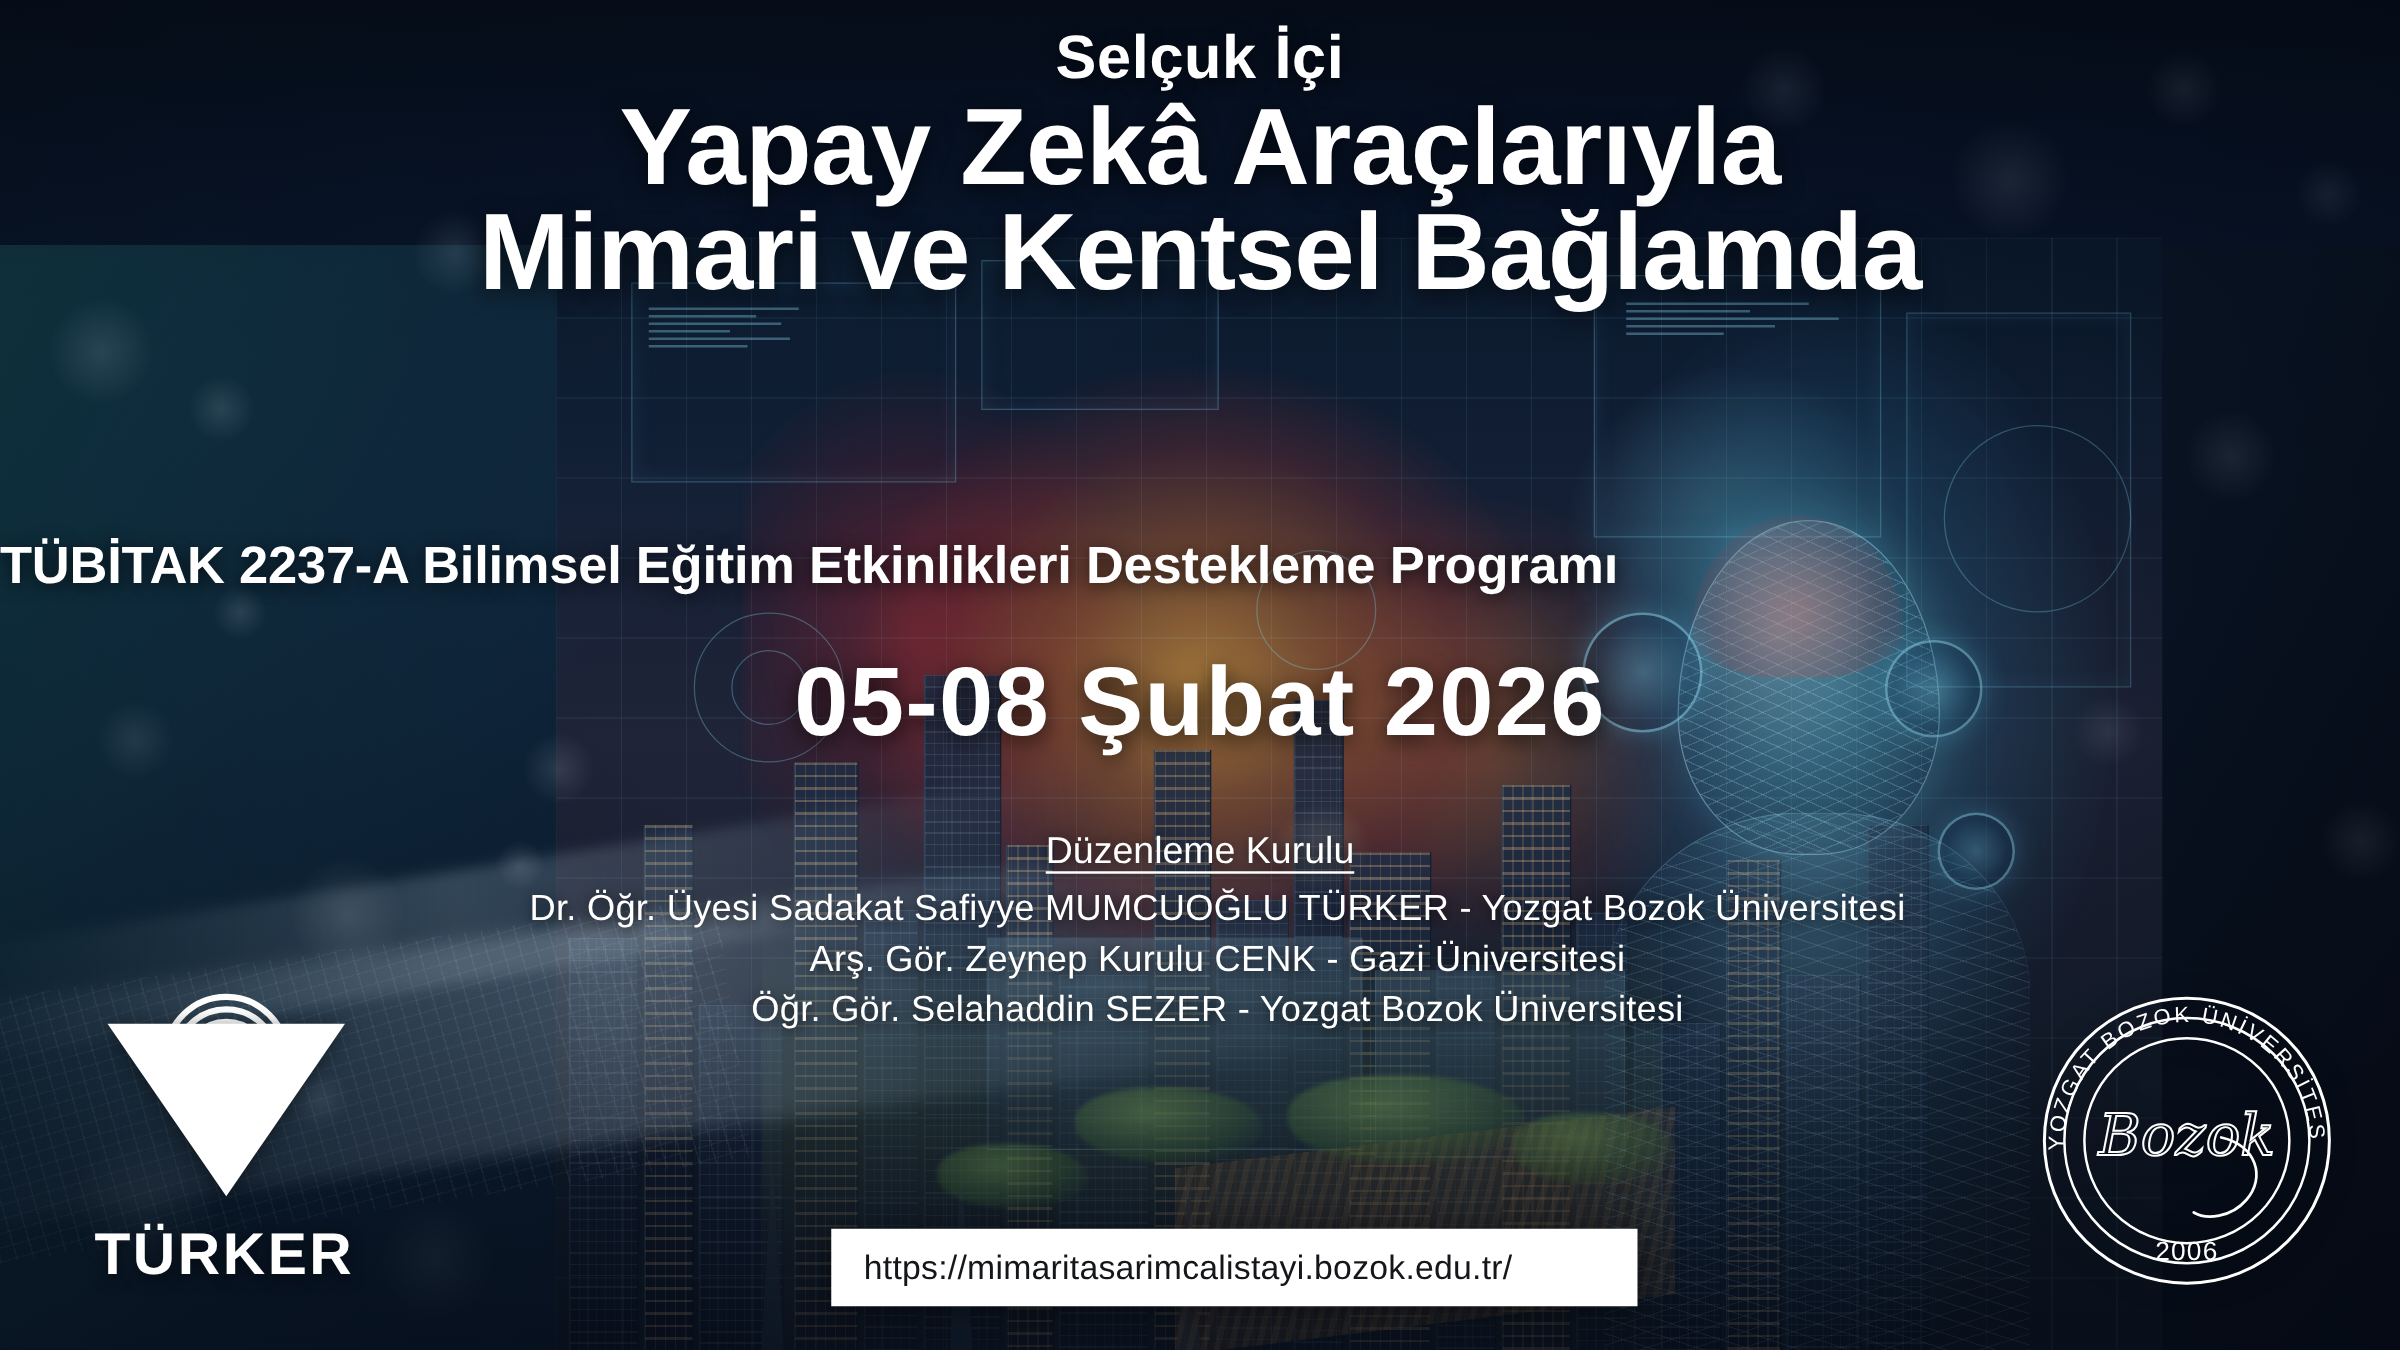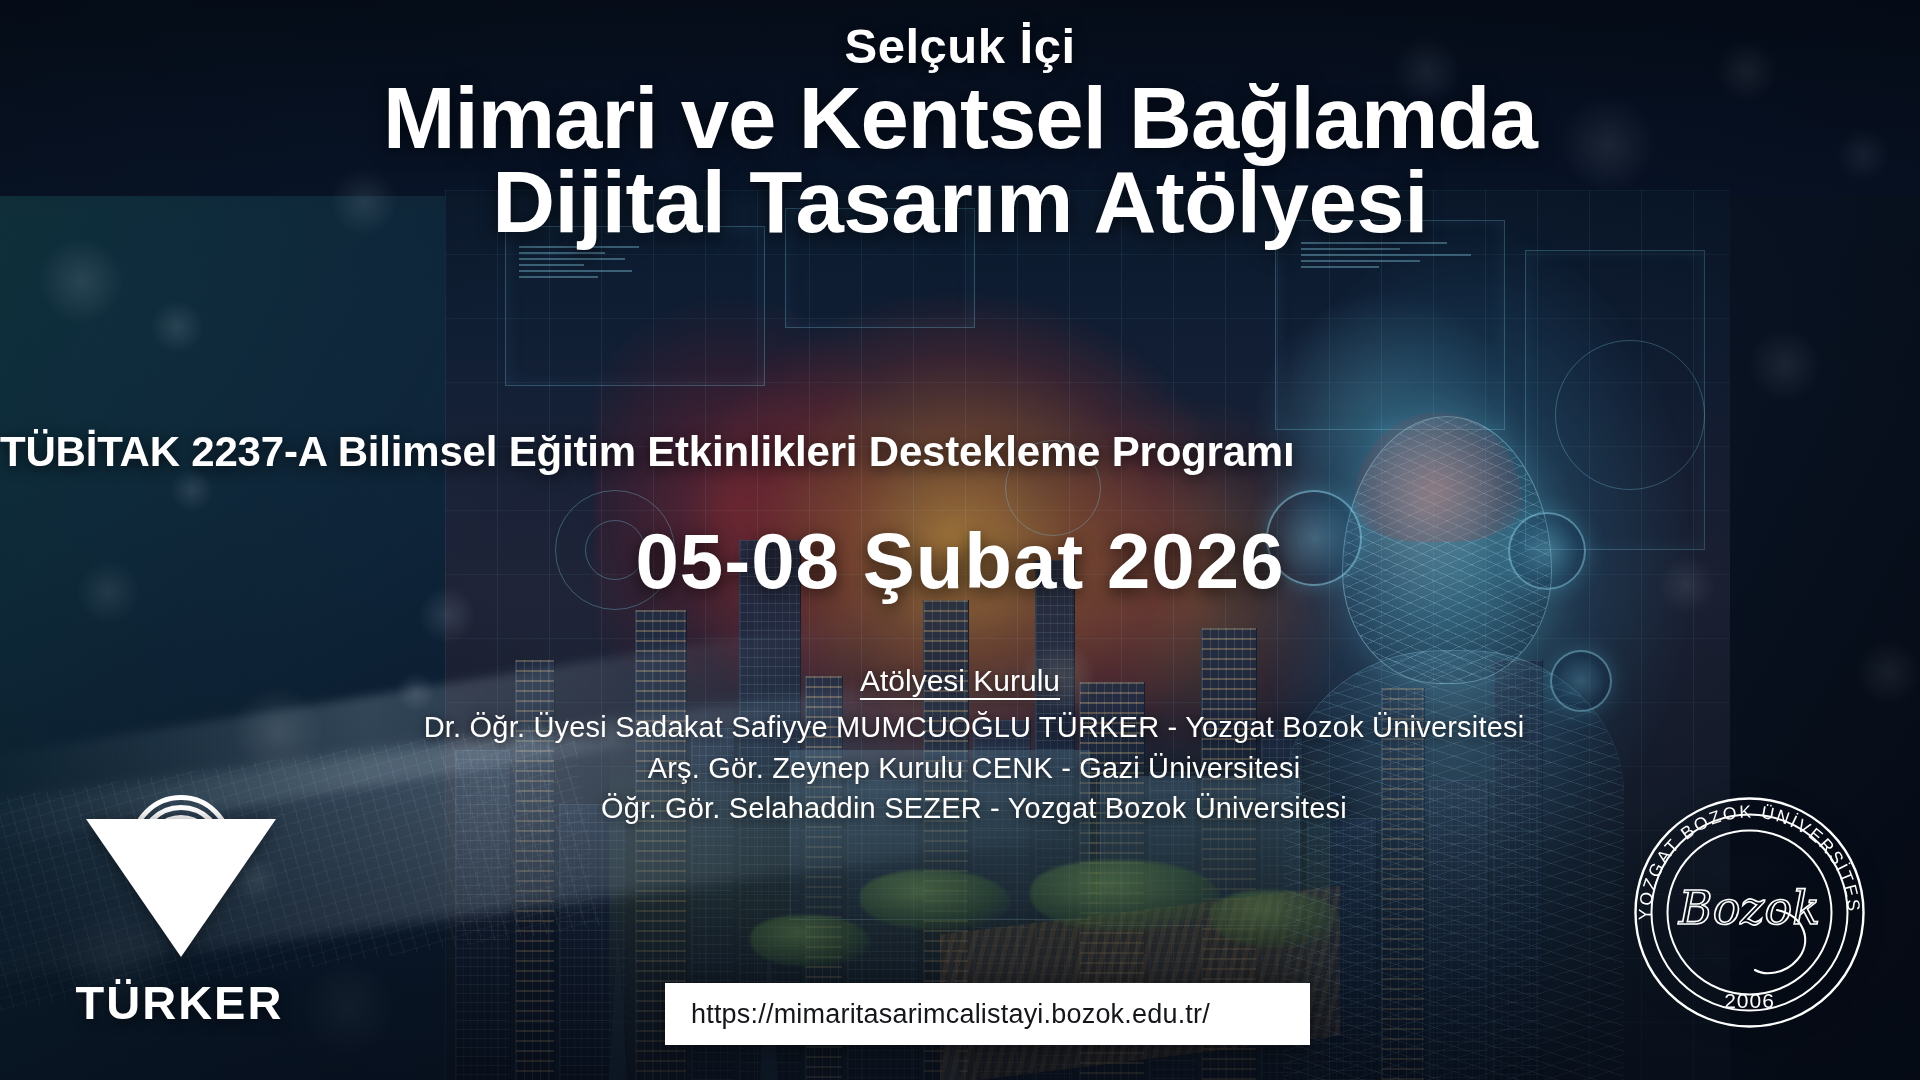--- a/index.html
+++ b/index.html
@@ -436,31 +436,31 @@
   <div class="bokeh" style="left:232px; top:856px; width:48px;  height:48px;  background:radial-gradient(circle,rgba(212,224,236,.16),rgba(212,224,236,0) 70%);"></div>
   <div class="bokeh" style="left:396px; top:672px; width:40px;  height:40px;  background:radial-gradient(circle,rgba(216,228,240,.16),rgba(216,228,240,0) 70%);"></div>
 
   <div class="vignette"></div>
 
   <div class="content">
 
     <div class="title-block">
       <div class="t-pre">Selçuk İçi</div>
       <div class="t-main">
+        <div class="t-line1">Yapay Zekâ Araçlarıyla</div>
         <div class="t-line2">Mimari ve Kentsel Bağlamda</div>
-        <div class="t-line3">Dijital Tasarım Atölyesi</div>
       </div>
     </div>
 
     <div class="program">TÜBİTAK 2237-A Bilimsel Eğitim Etkinlikleri Destekleme Programı</div>
 
     <div class="date">05-08 Şubat 2026</div>
 
     <div class="committee">
-      <div class="committee-title">Atölyesi Kurulu</div>
+      <div class="committee-title">Düzenleme Kurulu</div>
       <ul class="committee-list">
         <li>Dr. Öğr. Üyesi Sadakat Safiyye MUMCUOĞLU TÜRKER - Yozgat Bozok Üniversitesi</li>
         <li>Arş. Gör. Zeynep Kurulu CENK - Gazi Üniversitesi</li>
         <li>Öğr. Gör. Selahaddin SEZER - Yozgat Bozok Üniversitesi</li>
       </ul>
     </div>
 
     <div class="url-plate">
       <span>https://mimaritasarimcalistayi.bozok.edu.tr/</span>
     </div>

